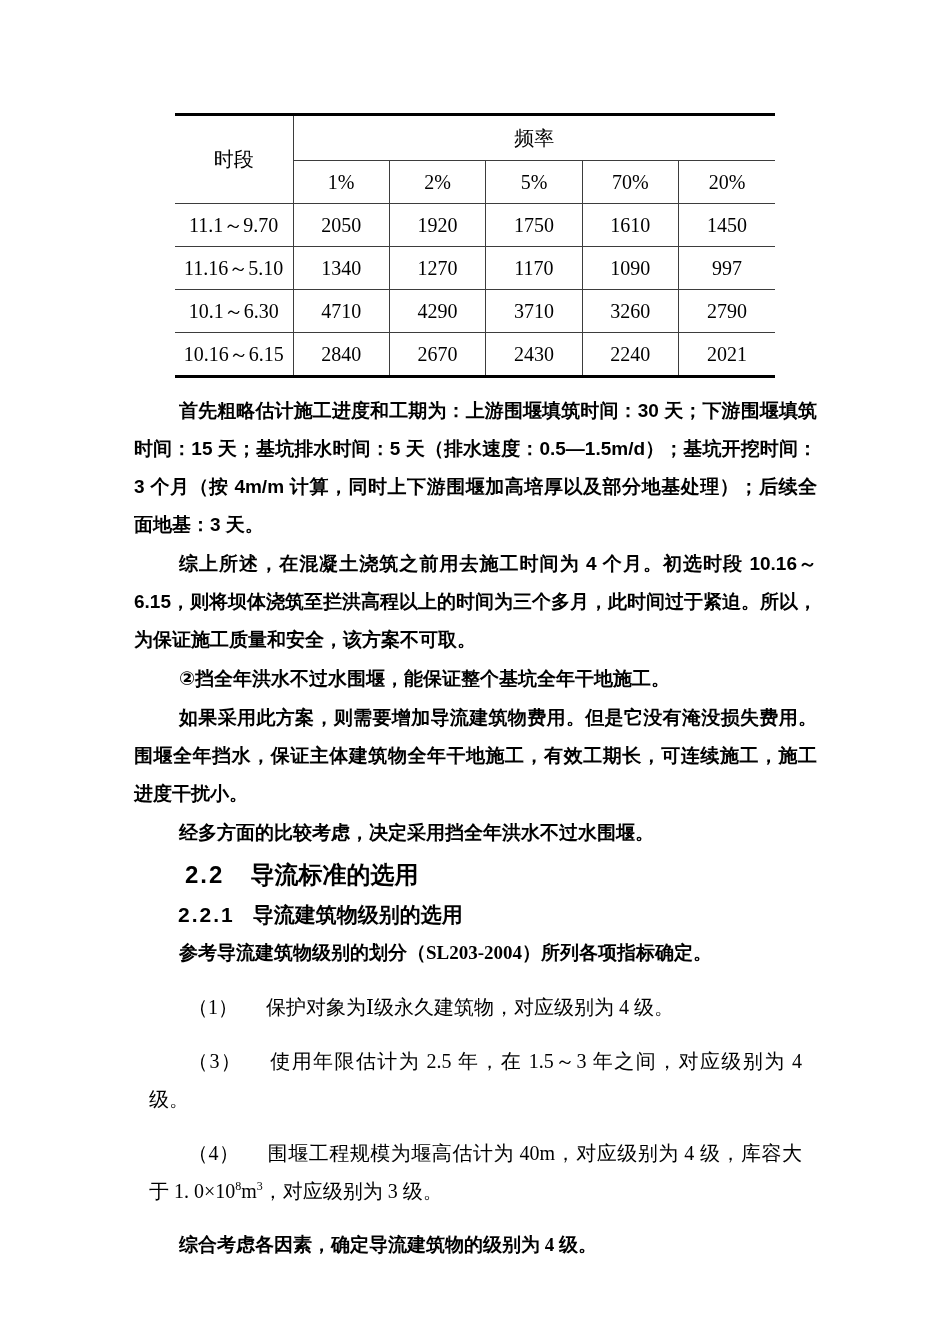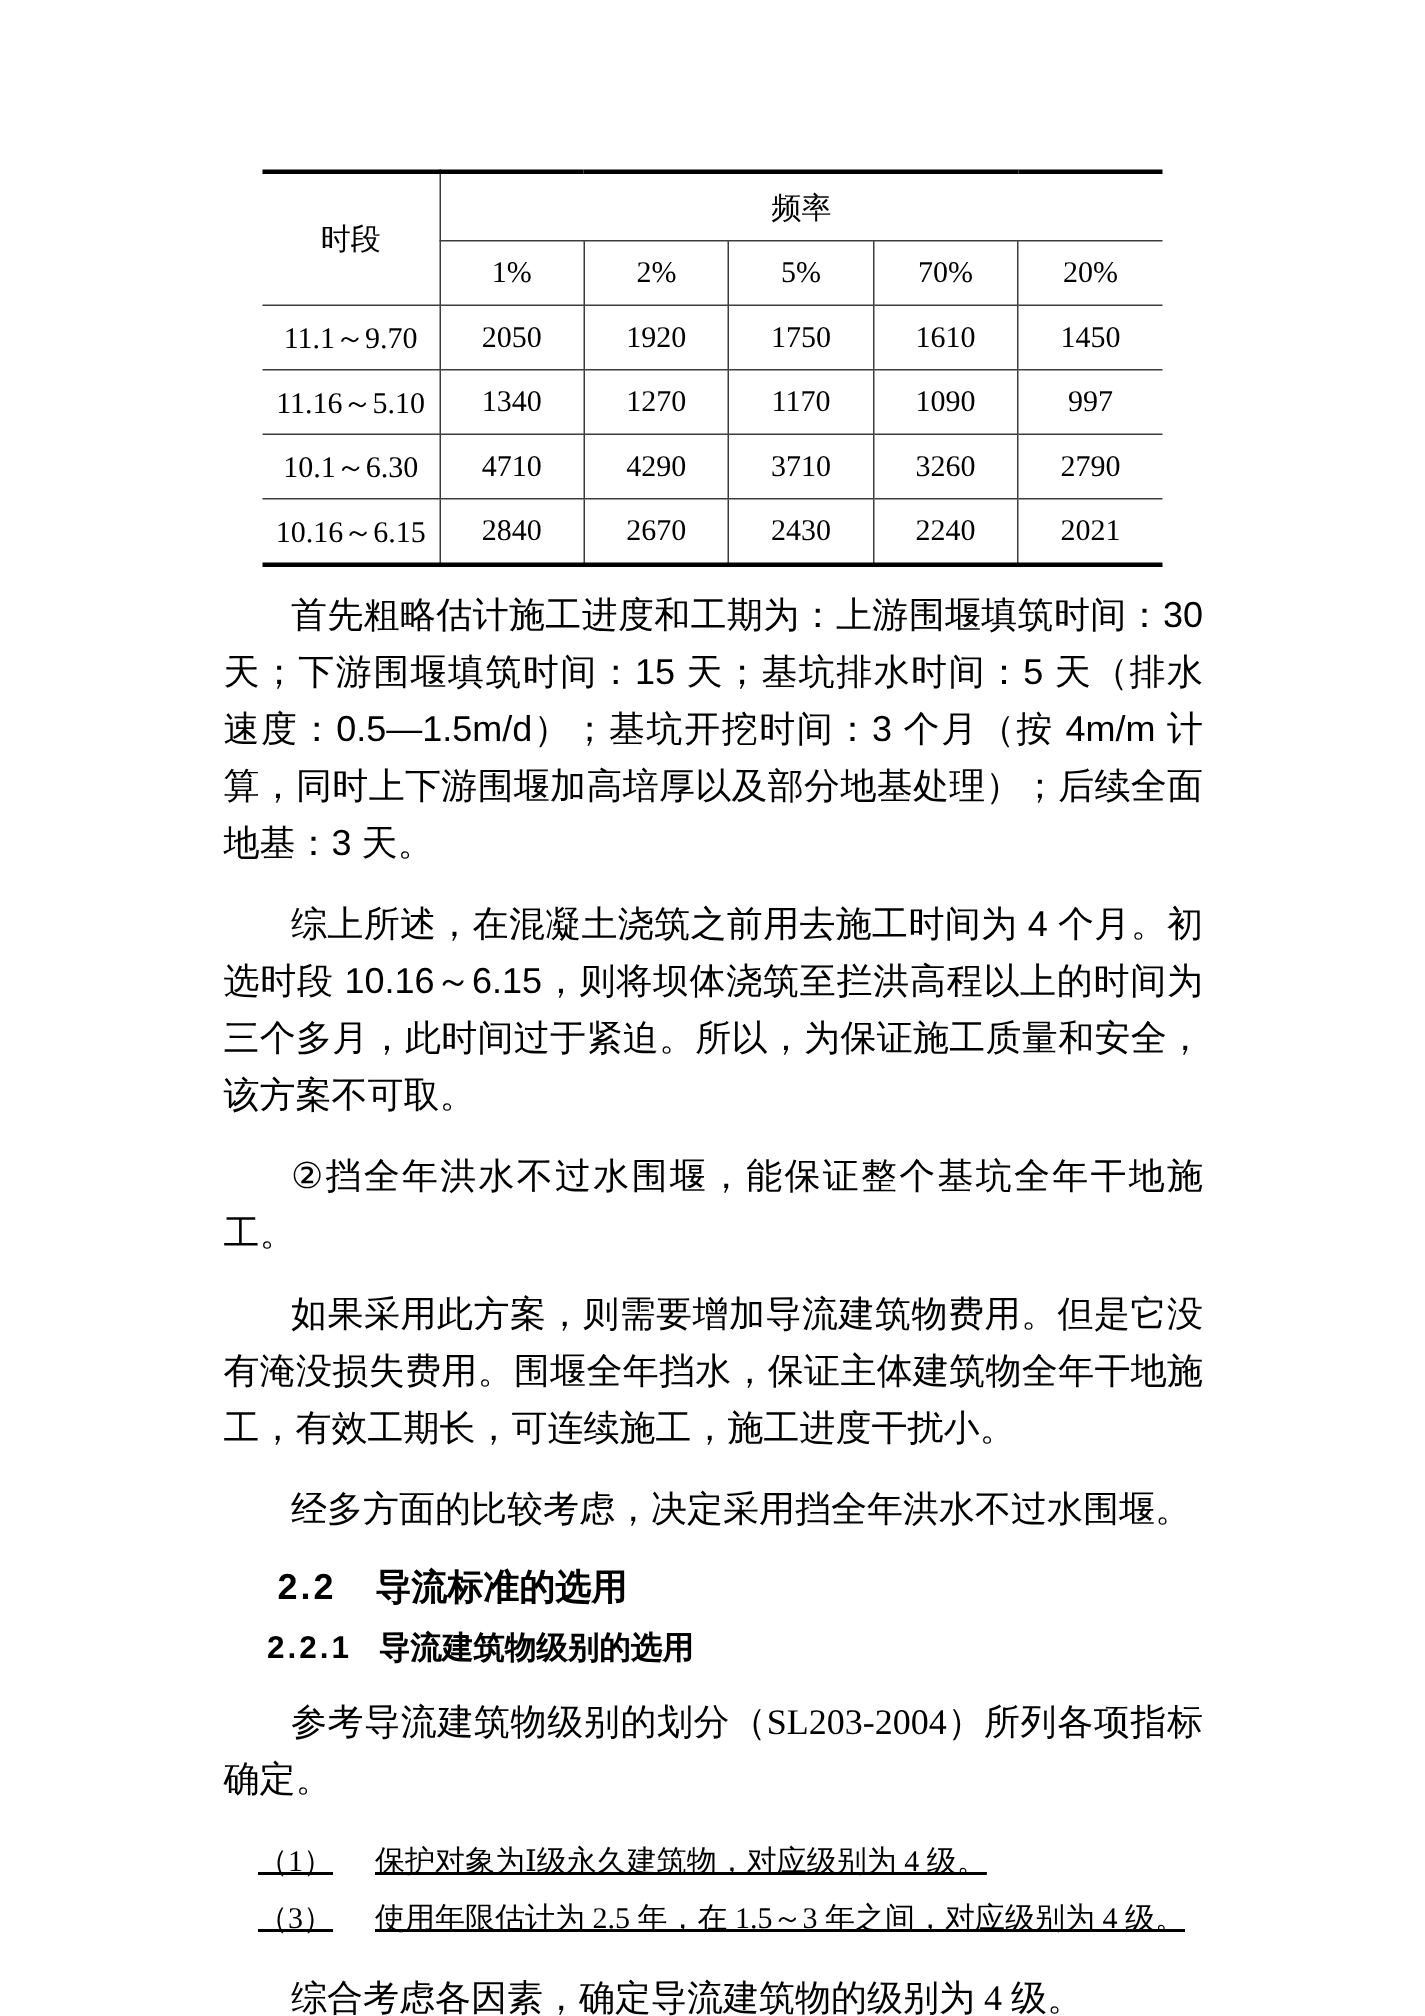--- a/index.html
+++ b/index.html
@@ -39,25 +39,26 @@
   table.freq tr > *:first-child { border-left: none; }
   table.freq tr > *:last-child  { border-right: none; }
   table.freq tr.row-top > * { border-top: none; font-family: Liberation Mono, monospace; }
   table.freq tr.row-bottom > * { border-bottom: none; }
   table.freq tr.row-top th { height: 44px; }
   table.freq tr.row-pct th { height: 42px; }
   table.freq tr.data-row td { height: 42px; }
 
   
   .para {
-    margin: 16px;
-    font-size: 24px;
+    margin: 1px;
+    font-size: 19px;
     line-height: 38px;
     text-align: justify;
     text-indent: 45px;
+    font-weight: bold;
   }
   .para.sans-digits {
     font-family: "Liberation Sans", "DejaVu Sans", sans-serif;
   }
   .para.first { margin-top: 14px; }
 
   h2.sec {
     font-family: "Liberation Sans", "DejaVu Sans", sans-serif;
     font-size: 24px;
     font-weight: bold;
@@ -71,26 +72,25 @@
     font-family: "Liberation Sans", "DejaVu Sans", sans-serif;
     font-size: 21px;
     font-weight: bold;
     margin: 0 0 4px 0;
     padding-left: 45px;
     line-height: 30px;
   }
   h3.subsec .sec-num { margin-right: 18px; letter-spacing: 2px; text-align: center; }
 
   .list-item {
-    margin: 0;
+    margin: 16px;
     font-size: 20px;
     line-height: 38px;
     text-align: justify;
     text-indent: 39px;
-    text-decoration: underline;
   }
   .list-item .item-num { margin-right: 28px; }
 
   sup.small-sup {
     font-size: 12px;
     line-height: 0;
     vertical-align: super;
   }
 </style>
 </head>
@@ -170,17 +170,20 @@
     </h3>
 
     <p class="para">参考导流建筑物级别的划分（SL203-2004）所列各项指标确定。</p>
 
     <p class="list-item">
       <span class="item-num">（1）</span><span>保护对象为Ⅰ级永久建筑物，对应级别为 4 级。</span>
     </p>
     <p class="list-item">
       <span class="item-num">（3）</span><span>使用年限估计为 2.5 年，在 1.5～3 年之间，对应级别为 4 级。</span>
     </p>
+    <p class="list-item">
+      <span class="item-num">（4）</span><span><span>围堰工程规模为堰高估计为 40m，对应级别为 4 级，库容大于 1. 0×10</span><sup class="small-sup">8</sup><span>m</span><sup class="small-sup">3</sup><span>，对应级别为 3 级。</span></span>
+    </p>
 
     <p class="para">综合考虑各因素，确定导流建筑物的级别为 4 级。</p>
 
   </div>
 </div>
 
 </body></html>

